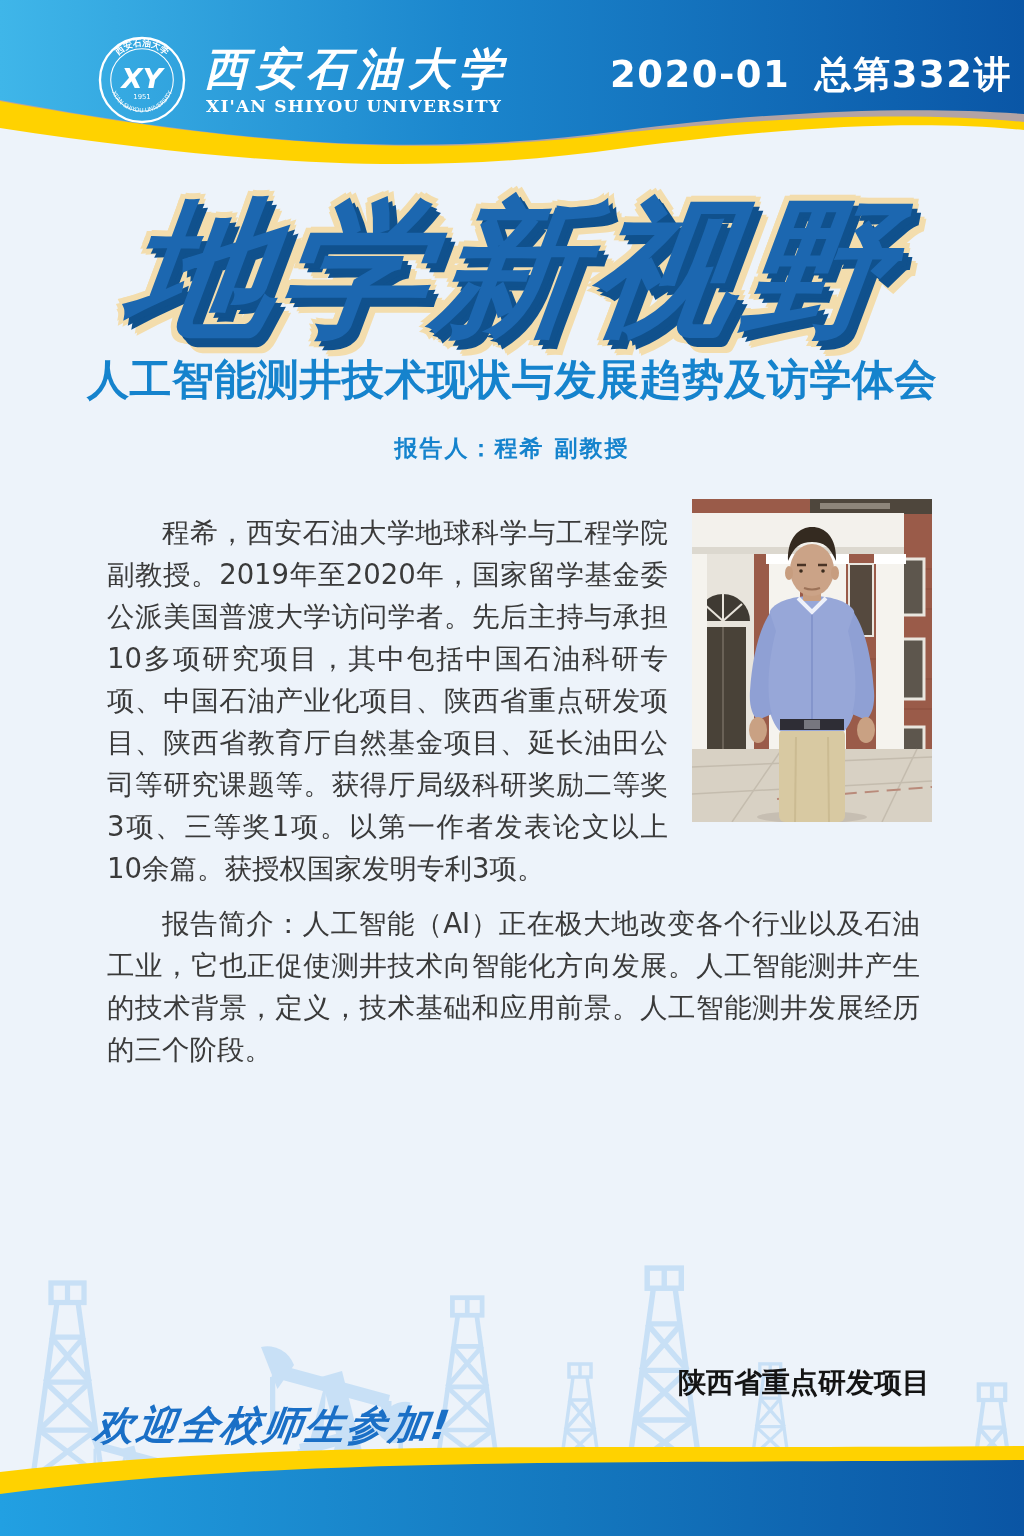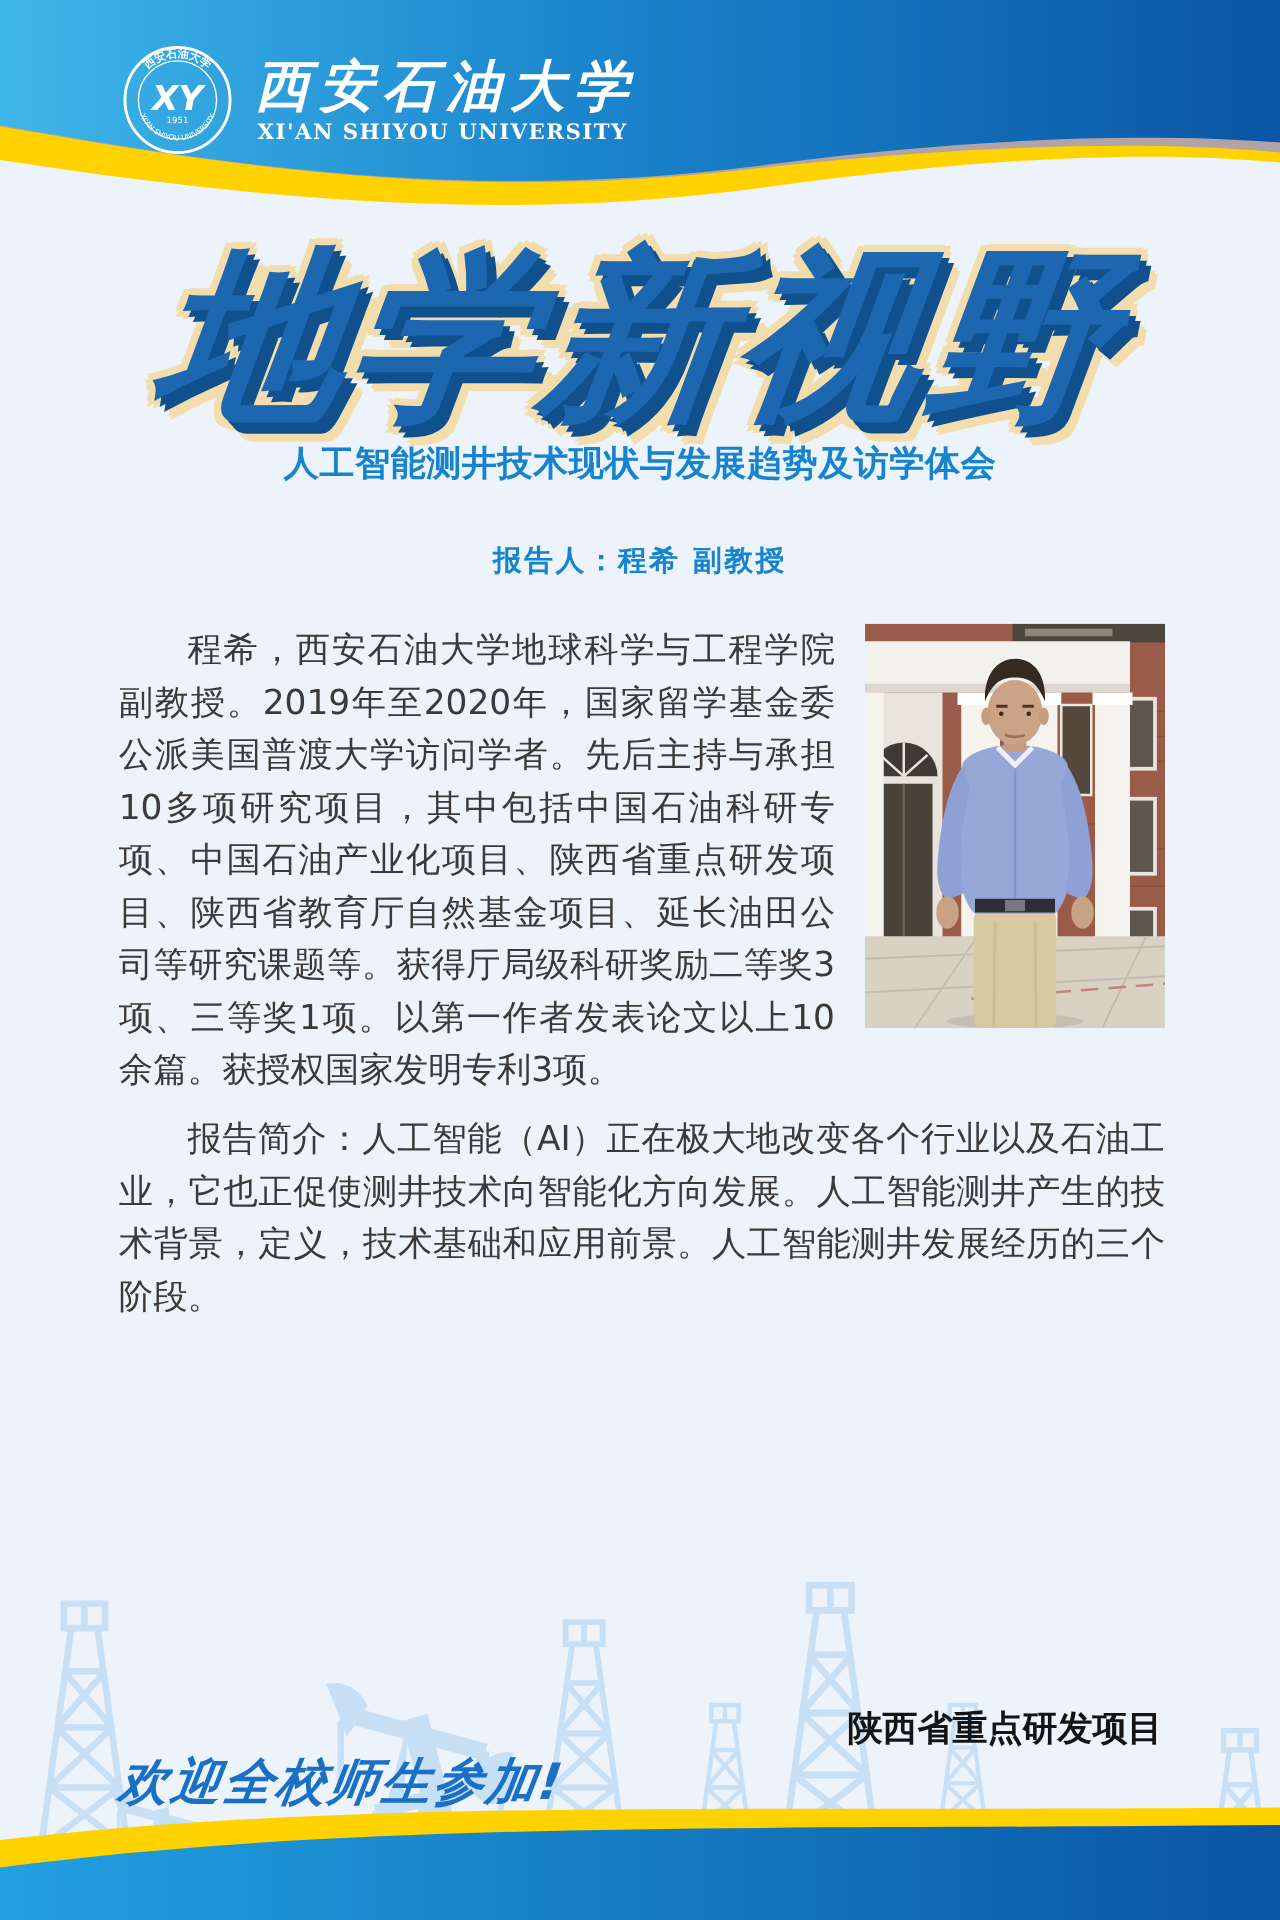--- a/index.html
+++ b/index.html
@@ -35,33 +35,33 @@
     text-shadow:
       5px 5px 0 #10518d, 9px 9px 0 #10518d,
       -5px -5px 0 #f3ddad, 0 -6px 0 #f3ddad, 5px -5px 0 #f3ddad,
       -6px 0 0 #f3ddad, 6px 0 0 #f3ddad,
       -5px 5px 0 #f3ddad, 0 6px 0 #f3ddad,
       13px 13px 0 #f3ddad, 15px 15px 0 #f3ddad;
     white-space:nowrap;
   }
   .sub-title{
     position:absolute;top:352px;left:0;width:1024px;z-index:3;
-    text-align:center;font-size:28px;font-weight:900;color:#1583cd;
+    text-align:center;font-size:42px;font-weight:900;color:#1583cd;
     letter-spacing:0.5px;white-space:nowrap;
   }
   .speaker-line{
     position:absolute;top:433px;left:0;width:1024px;z-index:3;
     text-align:center;font-size:23px;font-weight:900;color:#1583cd;letter-spacing:2px;
   }
   
   .bio{
     position:absolute;left:95px;top:499px;width:837px;z-index:3;
     font-size:27.5px;line-height:42px;color:#3a3a3a;text-align:justify;
   }
-  .bio p{margin:0;text-indent:2em;}
+  .bio p{margin:12px;text-indent:2em;}
   .bio p + p{margin-top:13px;}
   .photo-float{float:right;width:240px;height:387px;margin-left:24px;}
   .photo-frame{width:240px;height:323px;}
   
   .event{
     position:absolute;left:95px;top:1116px;z-index:3;
     font-size:28.5px;font-weight:bold;color:#141414;line-height:48px;letter-spacing:0.5px;
   }
   
   .oilfield{position:absolute;left:0;top:1240px;z-index:1;}
@@ -106,20 +106,21 @@
         <textPath href="#arcTop" startOffset="50%" text-anchor="middle">西安石油大学</textPath>
       </text>
       <text font-size="6" fill="#ffffff">
         <textPath href="#arcBot" startOffset="50%" text-anchor="middle">XI'AN SHIYOU UNIVERSITY</textPath>
       </text>
       <text x="45" y="53" font-size="28" font-style="italic" font-weight="bold" fill="#ffffff" text-anchor="middle">XY</text>
       <text x="45" y="64" font-size="7" fill="#ffffff" text-anchor="middle">1951</text>
     </svg>
     <div class="uni-name-cn">西安石油大学</div>
     <div class="uni-name-en">XI'AN SHIYOU UNIVERSITY</div>
+    <div class="issue-label">2020-01 总第332讲</div>
   </div>
 
   <div class="main-title">地学新视野</div>
   <div class="sub-title">人工智能测井技术现状与发展趋势及访学体会</div>
   <div class="speaker-line">报告人：程希 副教授</div>
 
   <div class="bio">
     <div class="photo-float">
       <svg class="photo-frame" viewBox="0 0 240 323">
         <rect width="240" height="323" fill="#9a5b49"></rect>

